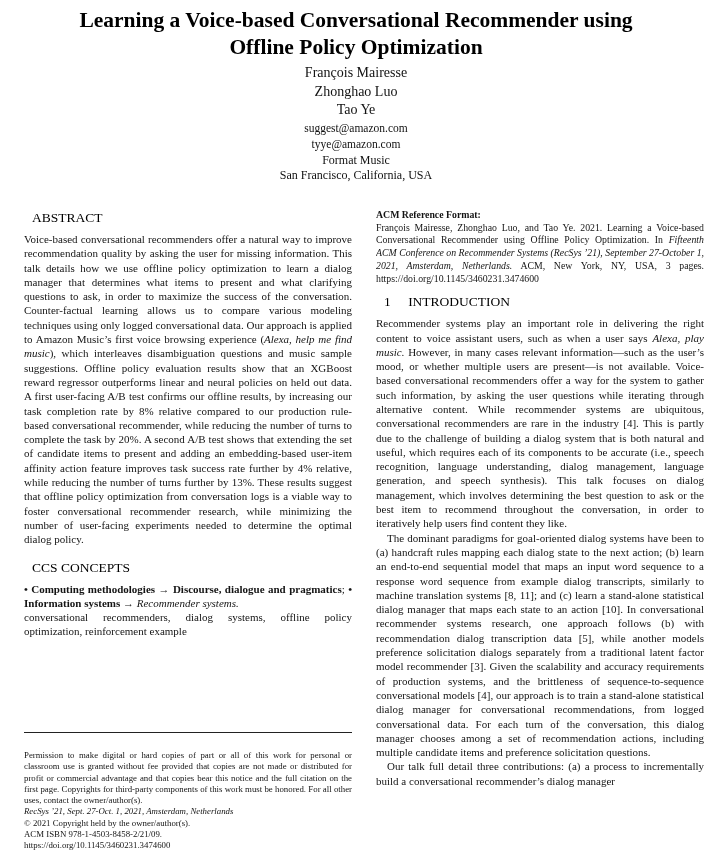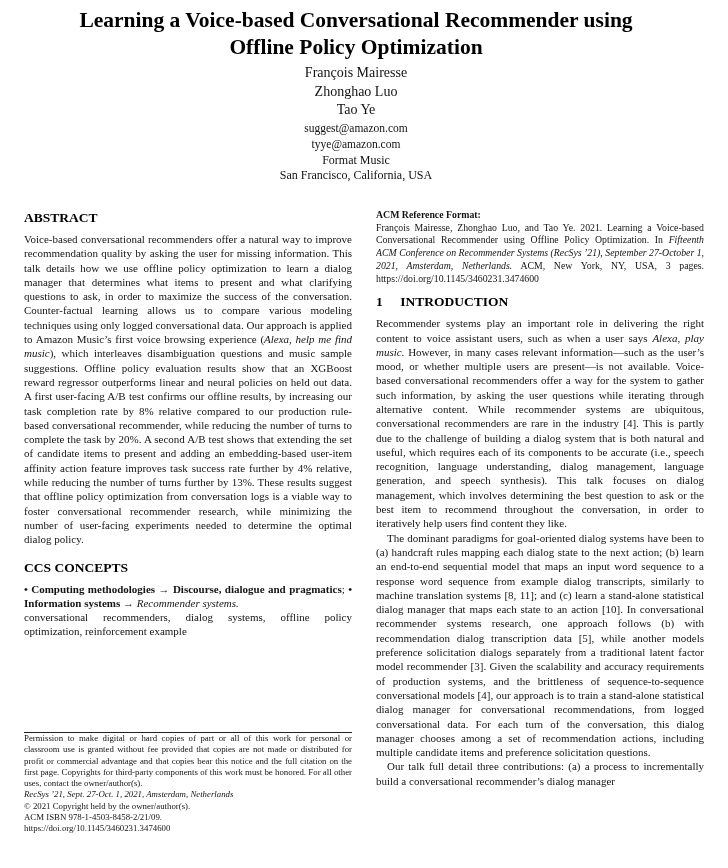--- a/index.html
+++ b/index.html
@@ -15,36 +15,36 @@
   .author-name  { font-size:14px;   line-height:18.5px; }
   .author-email { font-size:11.5px; line-height:16.5px; }
   .author-affil { font-size:12px;   line-height:15px; }
   .col {
     position:absolute; top:209px; width:328px;
     font-size:11px; line-height:14.3px; color:#141414;
   }
   .col-left  { left:24px;  height:522px; overflow:hidden; }
   .col-right { left:376px; height:650px; overflow:hidden; }
   h2 {
-    font-size:13.5px; line-height:16px; font-weight:700; color:#000;
-    margin:13px 0 6px 0; text-align:left;
+    font-size:13.5px; line-height:16px; font-weight:400; color:#000;
+    margin:13px 0 6px 8px; text-align:left;
   }
   h2.first { margin-top:1px; }
   h2.numbered .sec-num { margin-right:14px; }
   p { margin:0; }
   .just { text-align:justify; }
   .indent { text-indent:11px; }
   .it { font-style:italic; }
   .bd { font-weight:700; }
   .reference { font-size:9.8px; line-height:12.7px; margin-bottom:9px; }
   .ref-label { font-weight:700; }
   .footnote {
     position:absolute; left:24px; top:732px; width:328px;
     font-size:8.8px; line-height:11.3px; color:#141414;
-    border-top:1px solid #222; padding-top:0;
+    border-top:1px solid #222; padding-top:17px;
   }
   .footnote .doi { cursor:pointer; }
 </style>
 </head>
 <body>
 
 <div class="page">
 
   <h1 class="title">Learning a Voice-based Conversational Recommender using Offline Policy Optimization</h1>
 

